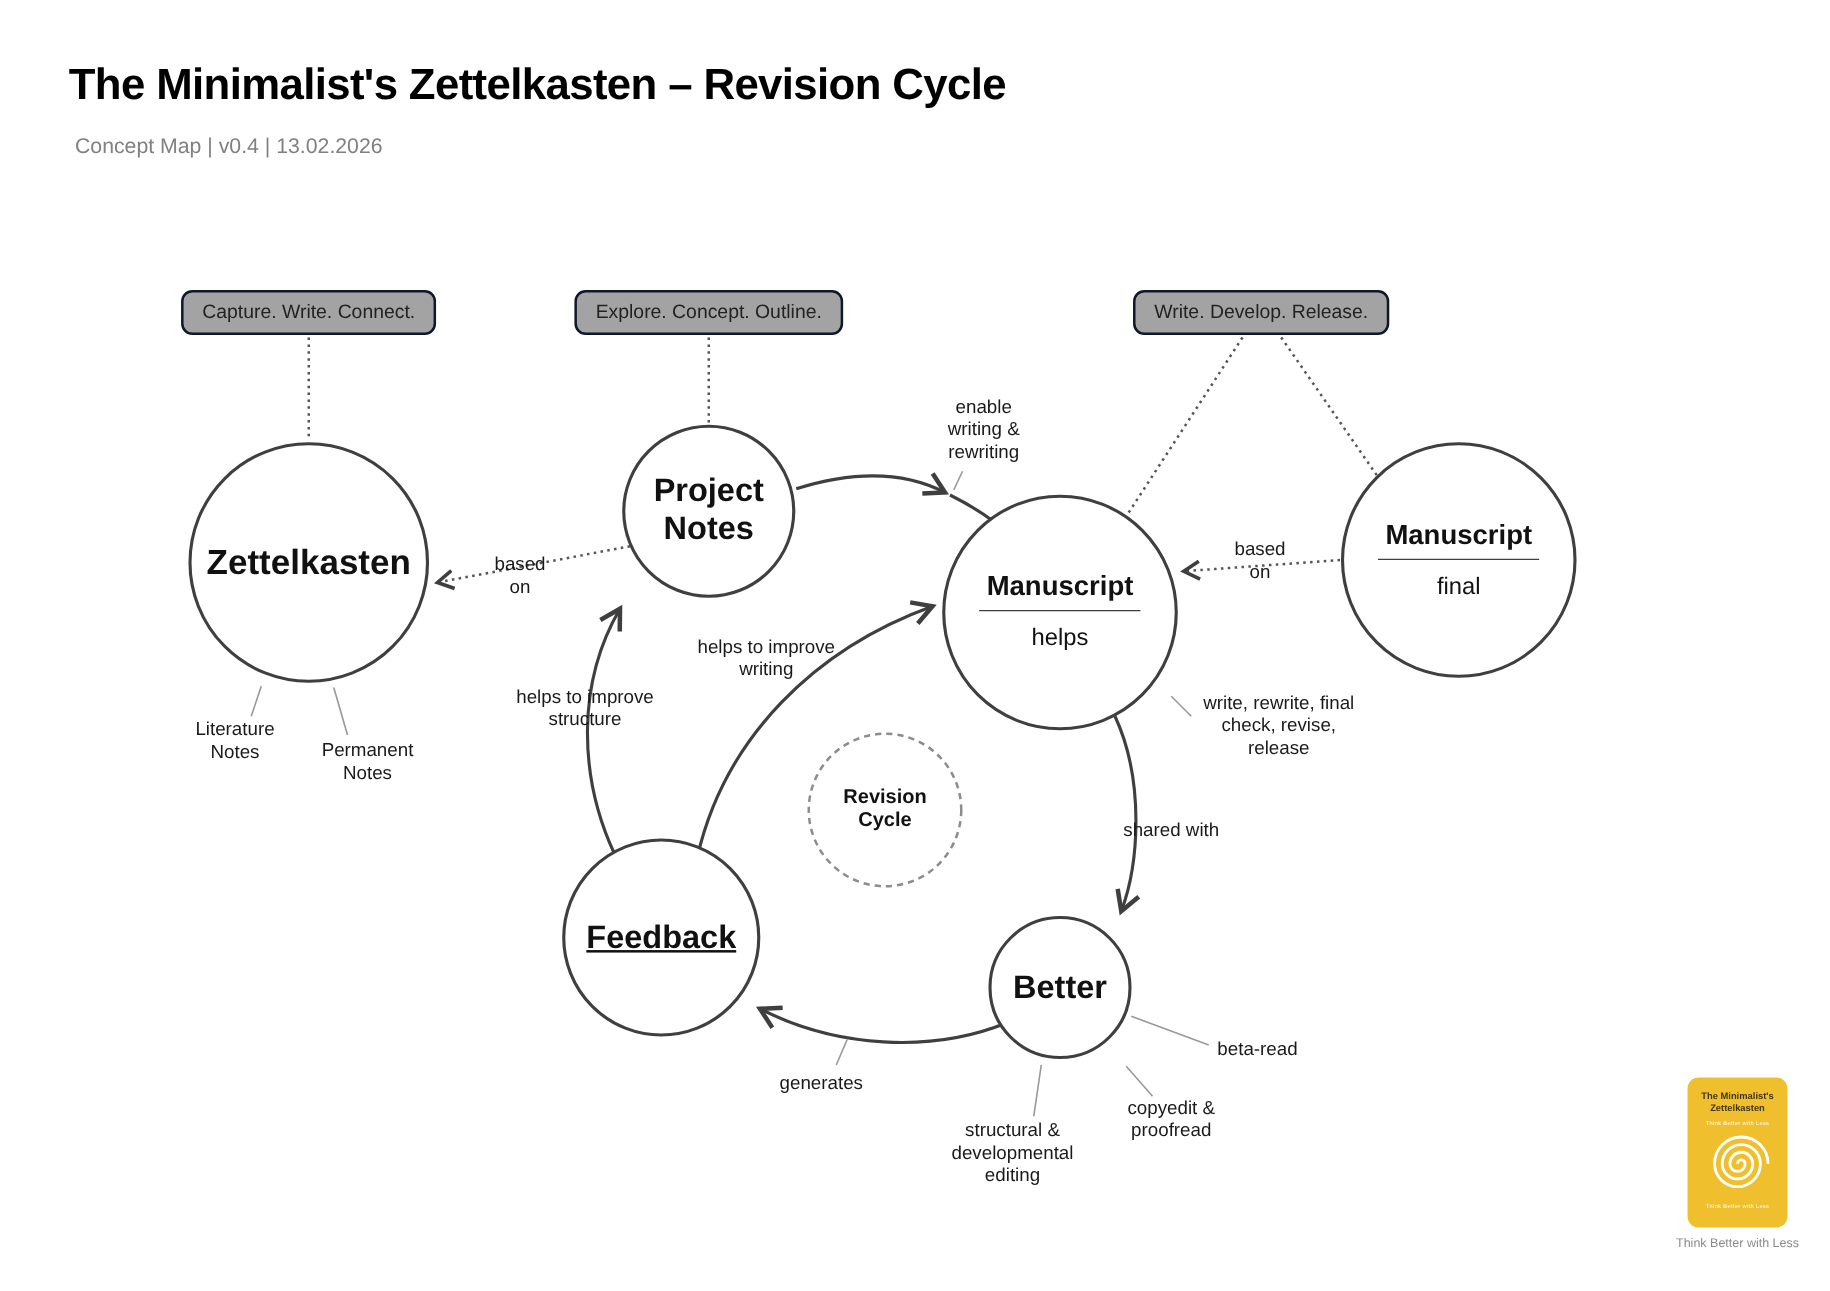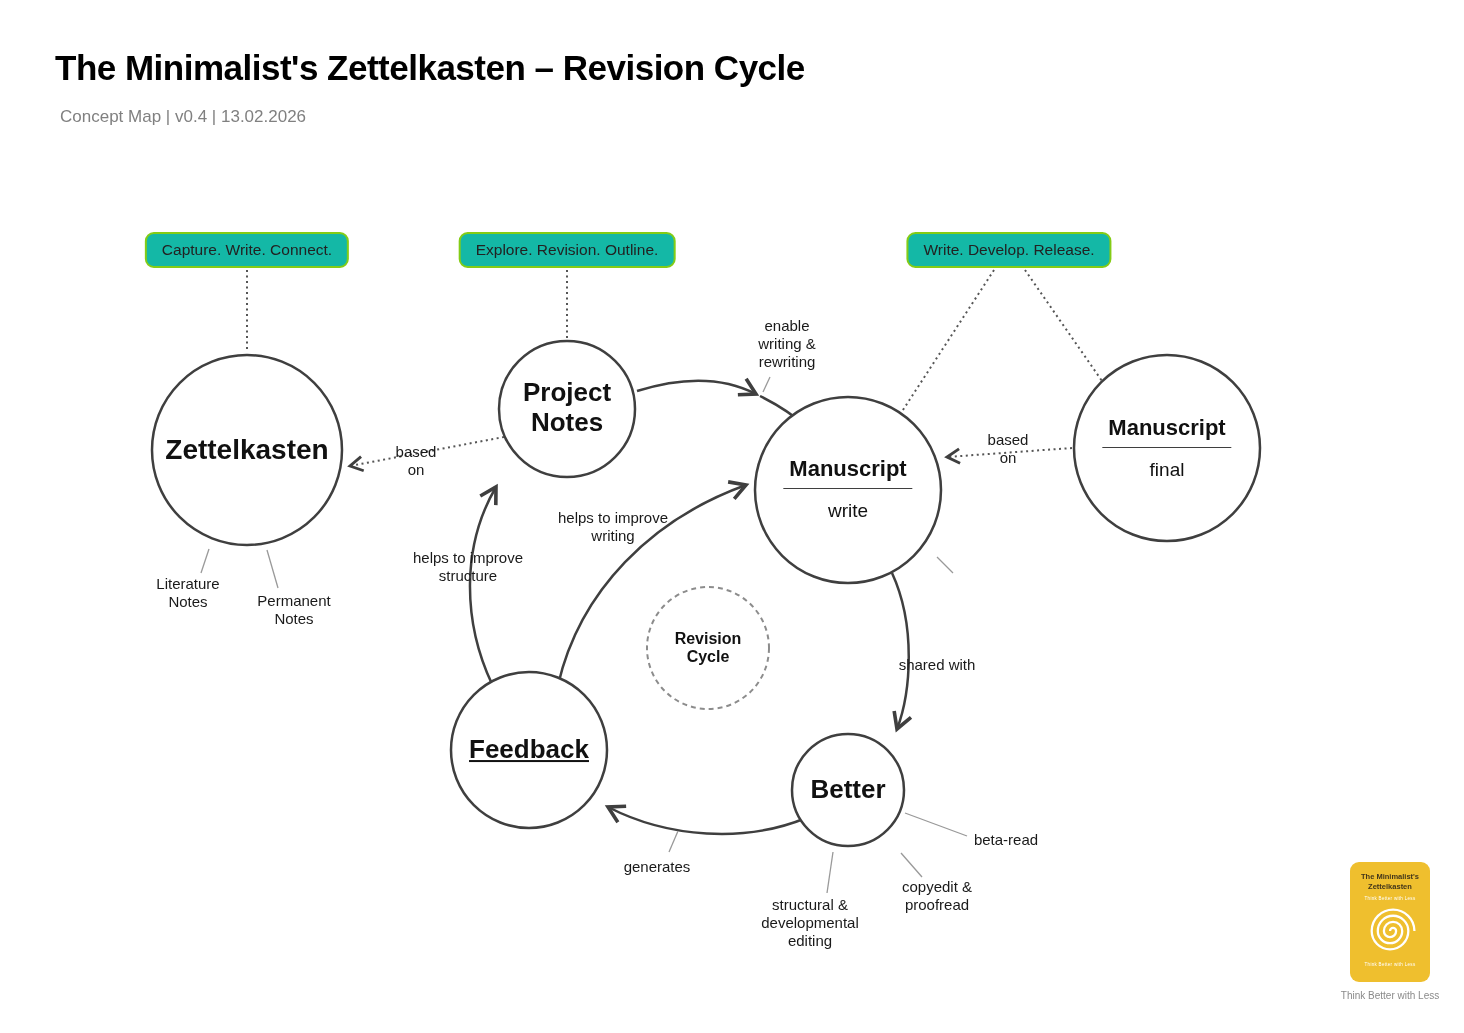--- a/index.html
+++ b/index.html
@@ -5,21 +5,21 @@
   html,body{margin:0;padding:0;background:#fff;}
   body{width:1464px;height:1033px;overflow:hidden;font-family:"Liberation Sans",sans-serif;}
   #stage{position:relative;width:1272px;height:1033px;background:#fff;}
   #lines{position:absolute;left:0;top:0;}
 
   .page-title{position:absolute;left:55px;top:48px;font-size:35px;font-weight:bold;color:#000;letter-spacing:-0.5px;white-space:nowrap;}
   .page-subtitle{position:absolute;left:60px;top:107px;font-size:17px;color:#808080;white-space:nowrap;}
 
   .abs{position:absolute;transform:translate(-50%,-50%);text-align:center;}
 
-  .motto-box{border:2px solid #84cc16;border-radius:9px;padding:7px 15px;font-size:15.5px;color:#222;background:#14b8a6;white-space:nowrap;}
+  .motto-box{border:2px solid #0f172a;border-radius:9px;padding:7px 15px;font-size:15.5px;color:#222;background:#a3a3a3;white-space:nowrap;}
 
   .node-label{font-weight:bold;color:#111;line-height:1.15;}
   .nl-28{font-size:28px;}
   .nl-26{font-size:26px;}
   .nl-20{font-size:16px;}
 
   .ms-block{display:flex;flex-direction:column;align-items:center;}
   .ms-title{font-size:22px;font-weight:bold;color:#111;border-bottom:1.5px solid #3f3f3f;padding:0 6px 6px 6px;}
   .ms-state{font-size:19px;color:#111;padding-top:11px;}
 
@@ -75,49 +75,50 @@
     <circle cx="247" cy="450" r="95" fill="#fff" stroke="#3f3f3f" stroke-width="2.5"></circle>
     <circle cx="567" cy="409" r="68" fill="#fff" stroke="#3f3f3f" stroke-width="2.5"></circle>
     <circle cx="848" cy="490" r="93" fill="#fff" stroke="#3f3f3f" stroke-width="2.5"></circle>
     <circle cx="1167" cy="448" r="93" fill="#fff" stroke="#3f3f3f" stroke-width="2.5"></circle>
     <circle cx="529" cy="750" r="78" fill="#fff" stroke="#3f3f3f" stroke-width="2.5"></circle>
     <circle cx="848" cy="790" r="56" fill="#fff" stroke="#3f3f3f" stroke-width="2.5"></circle>
     <circle cx="708" cy="648" r="61" fill="#fff" stroke="#8c8c8c" stroke-width="2" stroke-dasharray="5 4"></circle>
   </svg>
 
   <div class="abs motto-box" style="left:247px;top:250px;">Capture. Write. Connect.</div>
-  <div class="abs motto-box" style="left:567px;top:250px;">Explore. Revision. Outline.</div>
+  <div class="abs motto-box" style="left:567px;top:250px;">Explore. Concept. Outline.</div>
   <div class="abs motto-box" style="left:1009px;top:250px;">Write. Develop. Release.</div>
 
   <div class="abs node-label nl-28 nowrap" style="left:247px;top:450px;">Zettelkasten</div>
   <div class="abs node-label nl-26" style="left:567px;top:408px;width:105px;">Project Notes</div>
 
   <div class="abs ms-block" style="left:848px;top:489px;">
     <div class="ms-title">Manuscript</div>
-    <div class="ms-state">write</div>
+    <div class="ms-state">helps</div>
   </div>
   <div class="abs ms-block" style="left:1167px;top:448px;">
     <div class="ms-title">Manuscript</div>
     <div class="ms-state">final</div>
   </div>
 
   <div class="abs node-label nl-26 nowrap" style="left:529px;top:750px;text-decoration:underline;">Feedback</div>
   <div class="abs node-label nl-26 nowrap" style="left:848px;top:790px;">Better</div>
   <div class="abs node-label nl-20" style="left:708px;top:648px;width:95px;">Revision Cycle</div>
 
   <div class="abs edge-label" style="left:416px;top:461px;width:52px;">based on</div>
   <div class="abs edge-label" style="left:1008px;top:449px;width:52px;">based on</div>
   <div class="abs edge-label" style="left:787px;top:344px;width:80px;">enable writing &amp; rewriting</div>
   <div class="abs edge-label" style="left:613px;top:527px;width:140px;">helps to improve writing</div>
   <div class="abs edge-label" style="left:468px;top:567px;width:140px;">helps to improve structure</div>
   <div class="abs edge-label nowrap" style="left:937px;top:665px;">shared with</div>
   <div class="abs edge-label nowrap" style="left:657px;top:867px;">generates</div>
 
   <div class="abs edge-label" style="left:188px;top:593px;width:78px;">Literature Notes</div>
   <div class="abs edge-label" style="left:294px;top:610px;width:92px;">Permanent Notes</div>
+  <div class="abs edge-label" style="left:1023px;top:581px;width:142px;">write, rewrite, final check, revise, release</div>
   <div class="abs edge-label nowrap" style="left:1006px;top:840px;">beta-read</div>
   <div class="abs edge-label" style="left:937px;top:896px;width:95px;">copyedit &amp; proofread</div>
   <div class="abs edge-label" style="left:810px;top:923px;width:118px;">structural &amp; developmental editing</div>
 
   <div class="logo-card">
     <div class="logo-title">The Minimalist's Zettelkasten</div>
     <div class="logo-tagline">Think Better with Less</div>
     <svg width="58" height="52" viewBox="-19 -16 38 32" style="margin-top:4px;">
       <path d="M0,0 a2,2 0 0 1 4,0 a4,4 0 0 1 -8,0 a6,6 0 0 1 12,0 a8,8 0 0 1 -16,0 a10,10 0 0 1 20,0 a12,12 0 0 1 -24,0 a14,14 0 0 1 28,0" fill="none" stroke="#fff" stroke-width="1.5"></path>
     </svg>

